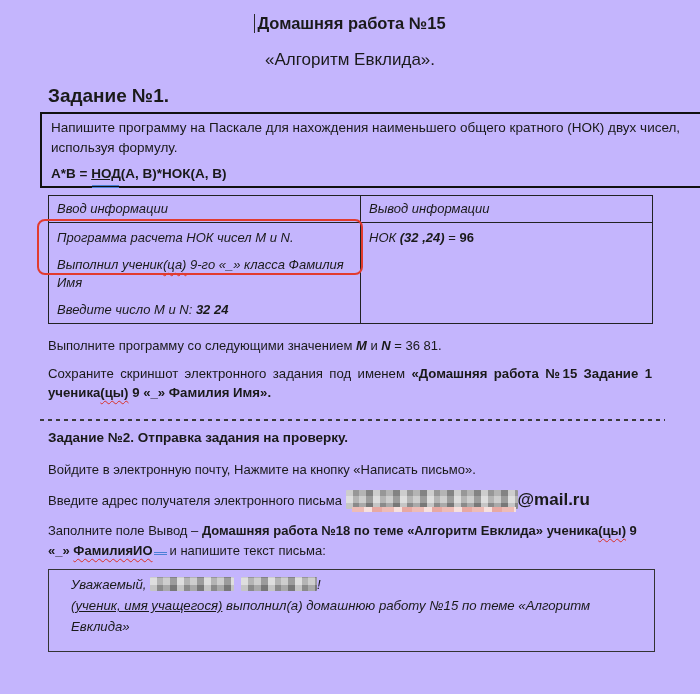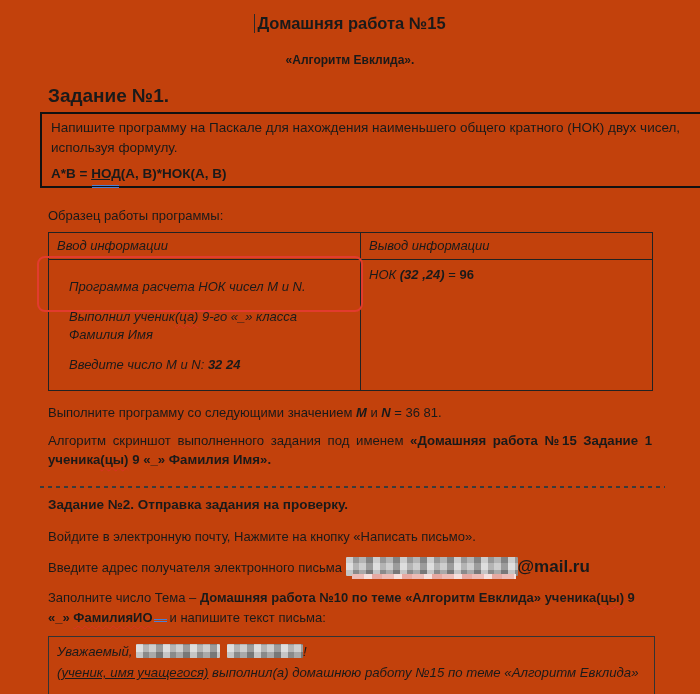--- a/index.html
+++ b/index.html
@@ -4,36 +4,36 @@
 <style>
   :root{
     --annotation-red:#e23b2e;
     --spell-red:#d93025;
     --grammar-blue:#4a7fd6;
     --ink:#1a1a1a;
   }
   *{box-sizing:border-box;}
   html,body{margin:0;padding:0;background:#ffffff;}
   .page{
-    position:relative;width:700px;height:694px;background:#c2410c;overflow:hidden;
+    position:relative;width:700px;height:694px;background:#c4b5fd;overflow:hidden;
     font-family:"Liberation Sans","DejaVu Sans",sans-serif;color:var(--ink);
     font-size:13px;line-height:18px;
   }
   .b{font-weight:bold;}
   .i{font-style:italic;margin-top:20px;}
   .sp-red{
     text-decoration-line:underline;text-decoration-style:wavy;
     text-decoration-color:var(--spell-red);text-decoration-thickness:1px;
     text-underline-offset:3px;
   }
   .title{
     padding-top:12px;text-align:center;font-weight:bold;font-size:16.5px;line-height:22px;
   }
   .subtitle{
-    margin-top:15px;text-align:center;font-weight:bold;font-size:12px;line-height:22px;
+    margin-top:15px;text-align:center;font-weight:normal;font-size:17px;line-height:22px;
   }
   .text-cursor{
     display:inline-block;width:0;height:19px;border-left:1.5px solid #2a2a2a;
     vertical-align:-4px;margin-right:2px;
   }
   .h-task{margin:16px 48px 0;font-weight:bold;font-size:19px;}
   .task-box{
     margin:7px 40px 0;width:688px;border:2.6px solid #111;
     padding:4px 9px 2px;font-size:13.5px;line-height:20px;
   }
@@ -48,21 +48,21 @@
   .sample-caption{margin:19px 48px 0;}
   .sample-table{
     border-collapse:collapse;margin:7px 0 0 48px;width:604px;table-layout:fixed;
   }
   .sample-table td{border:1.4px solid #222;vertical-align:top;padding:4px 8px;}
   .col-in{width:312px;}
   .col-out{width:292px;}
   .cell-head{height:18px;font-style:italic;}
   .cell-body{height:84px;padding-top:6px !important;}
   .cell-input{position:relative;}
-  .cell-input p{margin:12px;font-style:italic;}
+  .cell-input p{margin:0;font-style:italic;}
   .cell-input p + p{margin-top:9px;}
   .red-annotation{
     position:absolute;left:-12px;top:-4px;width:326px;height:56px;
     border:2.6px solid var(--annotation-red);border-radius:8px;pointer-events:none;
   }
   .p-run{margin:13px 48px 0;}
   .p-save{margin:9px 48px 0;text-align:justify;line-height:19px;font-size:13.2px;}
   .dashed-sep{
     margin:17px 0 0 40px;width:625px;height:2px;
     background:repeating-linear-gradient(90deg,#3a3a3a 0 4px,transparent 4px 8px);
@@ -84,42 +84,41 @@
   }
   .censor-name{width:84px;height:14px;vertical-align:-2px;margin-right:7px;}
   .censor-name-2{width:76px;margin-right:0;}
   .p-subject{margin:9px 48px 0;line-height:20px;}
   .grammar-mark{
     display:inline-block;width:13px;height:11px;margin:0 3px 0 1px;
     border-bottom:3px double var(--grammar-blue);
   }
   .letter-box{
     margin:8px 0 0 48px;width:607px;border:1.5px solid #333;
-    padding:4px 8px 14px;font-style:italic;line-height:21px;font-size:13.2px;
+    padding:4px 22px 14px;font-style:italic;line-height:21px;font-size:13.2px;
   }
   .letter-box p{margin:0;}
   .letter-underlined{text-decoration:underline;}
 </style>
 </head>
 <body>
 
 <div class="page">
 
   <div class="title"><span class="text-cursor"></span><span>Домашняя работа №15</span></div>
 
   <div class="subtitle">«Алгоритм Евклида».</div>
 
   <div class="h-task">Задание №1.</div>
 
   <div class="task-box">
     <span>Напишите программу на Паскале для нахождения наименьшего общего кратного (НОК) двух чисел, используя формулу.</span>
     <div class="formula-line"><span>А*В = </span><span class="u-term">НОД</span><span>(А, В)*НОК(А, В)</span></div>
   </div>
 
-  <div class="sample-caption">Образец работы программы:</div>
 
   <table class="sample-table">
     <tbody>
         <tr>
       <td class="col-in cell-head">Ввод информации</td>
       <td class="col-out cell-head">Вывод информации</td>
     </tr>
     <tr>
       <td class="col-in cell-body cell-input">
         <div class="red-annotation"></div>
@@ -129,30 +128,30 @@
       </td>
       <td class="col-out cell-body">
         <span class="i">НОК </span><span class="i b">(32 ,24)</span><span> = </span><span class="b">96</span>
       </td>
     </tr>
   </tbody>
     </table>
 
   <div class="p-run"><span>Выполните программу со следующими значением </span><span class="b i">M</span><span> и </span><span class="b i">N</span><span> = 36 81.</span></div>
 
-  <div class="p-save"><span>Алгоритм скриншот выполненного задания под именем </span><span class="b">«Домашняя работа №15 Задание 1 ученика</span><span class="b sp-red">(цы)</span><span class="b"> 9 «_» Фамилия Имя».</span></div>
+  <div class="p-save"><span>Сохраните скриншот электронного задания под именем </span><span class="b">«Домашняя работа №15 Задание 1 ученика</span><span class="b sp-red">(цы)</span><span class="b"> 9 «_» Фамилия Имя».</span></div>
 
   <div class="dashed-sep"></div>
 
   <div class="h-task2">Задание №2. Отправка задания на проверку.</div>
 
   <div class="p-login">Войдите в электронную почту, Нажмите на кнопку «Написать письмо».</div>
 
   <div class="p-email"><span>Введите адрес получателя электронного письма </span><span class="censor censor-email"></span><span class="mail-domain">@mail.ru</span></div>
 
-  <div class="p-subject"><span>Заполните число Тема – </span><span class="b">Домашняя работа №10 по теме «Алгоритм Евклида» ученика</span><span class="b sp-red">(цы)</span><span class="b"> 9 «_» </span><span class="b sp-red">ФамилияИО</span><span class="grammar-mark"></span><span>и напишите текст письма:</span></div>
+  <div class="p-subject"><span>Заполните поле Вывод – </span><span class="b">Домашняя работа №18 по теме «Алгоритм Евклида» ученика</span><span class="b sp-red">(цы)</span><span class="b"> 9 «_» </span><span class="b sp-red">ФамилияИО</span><span class="grammar-mark"></span><span>и напишите текст письма:</span></div>
 
   <div class="letter-box">
     <p><span>Уважаемый, </span><span class="censor censor-name"></span><span class="censor censor-name censor-name-2"></span><span>!</span></p>
     <p><span class="letter-underlined">(ученик, имя учащегося)</span><span> выполнил(а) домашнюю работу №15 по теме «Алгоритм Евклида»</span></p>
   </div>
 
 </div>
 
 </body></html>

